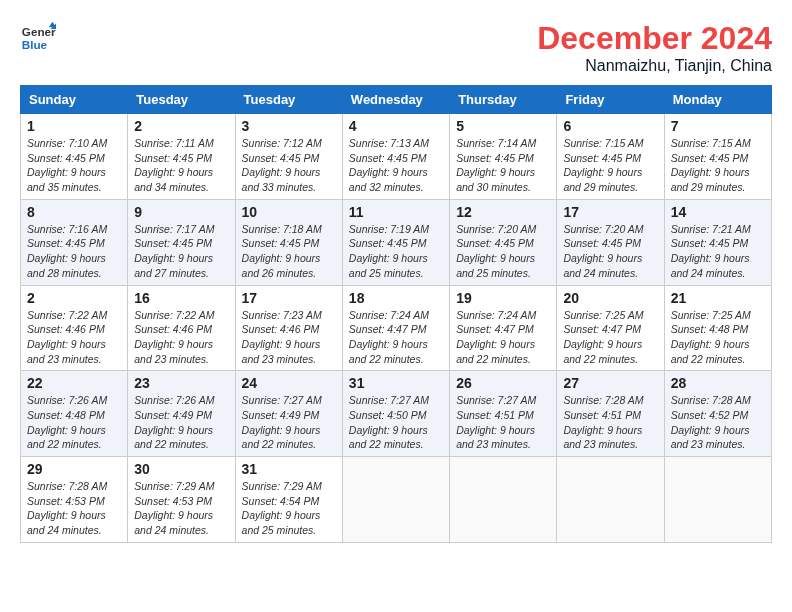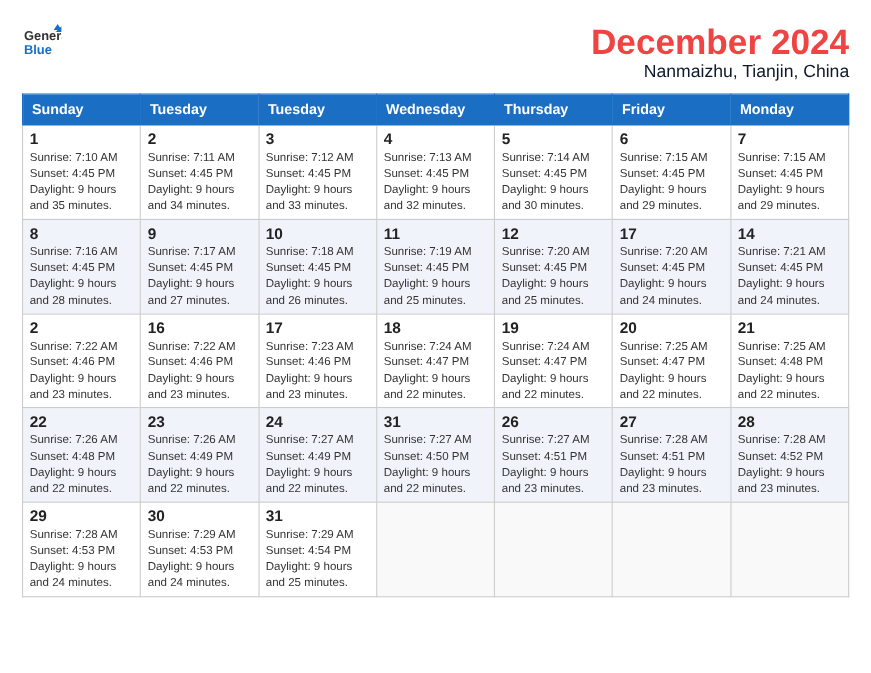--- a/index.html
+++ b/index.html
@@ -67,20 +67,21 @@
       font-size: 14px;
       font-weight: bold;
       color: #222;
       display: block;
       margin-bottom: 2px;
     }
     .day-detail {
       color: #333;
       font-size: 10.5px;
       line-height: 1.4;
+      font-style: italic;
     }
     .empty-cell {
       background: #f9f9f9 !important;
     }
   </style>
 </head>
 <body>
 
 <div class="header">
   <div class="logo">

